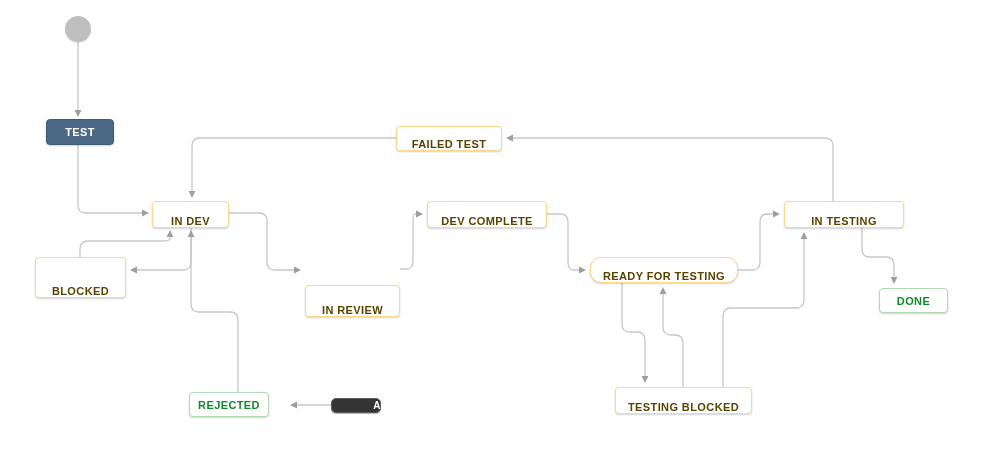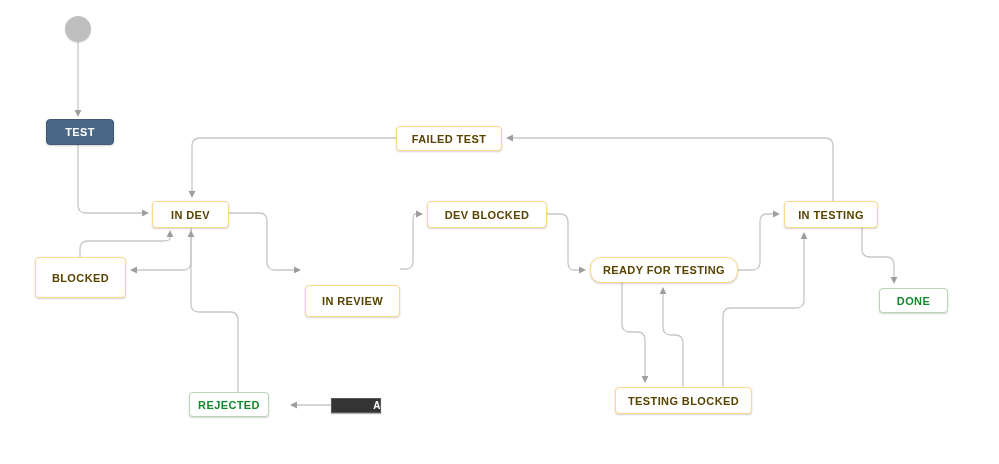--- a/index.html
+++ b/index.html
@@ -8,30 +8,30 @@
     overflow:hidden;font-family:"Liberation Sans",sans-serif;
   }
   svg.edges{position:absolute;left:0;top:0;width:999px;height:464px;}
   .node{
     position:absolute;display:flex;align-items:center;justify-content:center;
     border-radius:4px;font-weight:700;font-size:11px;letter-spacing:.4px;
     box-sizing:border-box;box-shadow:0 1px 2px rgba(0,0,0,.18);
     white-space:nowrap;cursor:default;
   }
   .cat-new{background:var(--new-bg);color:var(--new-text);border:1px solid var(--new-border);}
-  .cat-indeterminate{background:var(--inprog-bg);color:var(--inprog-text);border:1px solid var(--inprog-border);}
+  .cat-indeterminate{background:var(--inprog-bg);color:var(--inprog-text);border:1px solid var(--inprog-border);align-items:flex-end;}
   .cat-done{background:var(--done-bg);color:var(--done-text);border:1px solid var(--done-border);}
   .start-node{
     position:absolute;border-radius:50%;background:var(--start-fill);
     box-shadow:0 1px 1px rgba(0,0,0,.12);
   }
   .all-badge{
     position:absolute;display:flex;align-items:center;justify-content:center;
     background:var(--badge-bg);color:var(--badge-text);
-    font-size:10px;font-weight:700;border-radius:0;letter-spacing:.2px;
+    font-size:10px;font-weight:700;border-radius:5px;letter-spacing:.2px;
     box-shadow:0 1px 1px rgba(0,0,0,.3);box-sizing:border-box;
     border:1px solid #5a5a5a;
     padding-left:48px;
   }
 </style>
 </head>
 <body>
 
 <div class="canvas">
   <svg class="edges" id="edges" xmlns="http://www.w3.org/2000/svg" viewBox="0 0 999 464">
@@ -78,26 +78,26 @@
       <div class="node cat-indeterminate" style="left: 35px; top: 257px; width: 91px; height: 41px;">
         <span>BLOCKED</span>
       </div>
       <div class="node cat-indeterminate" style="left: 396px; top: 126px; width: 106px; height: 25px;">
         <span>FAILED TEST</span>
       </div>
       <div class="node cat-indeterminate" style="left: 305px; top: 257px; width: 95px; height: 32px; margin-top: 28px;">
         <span>IN REVIEW</span>
       </div>
       <div class="node cat-indeterminate" style="left: 427px; top: 201px; width: 120px; height: 27px;">
-        <span>DEV BLOCKED</span>
+        <span>DEV COMPLETE</span>
       </div>
       <div class="node cat-indeterminate" style="left: 590px; top: 257px; width: 148px; height: 26px; border-radius: 11px;">
         <span>READY FOR TESTING</span>
       </div>
-      <div class="node cat-indeterminate" style="left: 784px; top: 201px; width: 94px; height: 27px;">
+      <div class="node cat-indeterminate" style="left: 784px; top: 201px; width: 120px; height: 27px;">
         <span>IN TESTING</span>
       </div>
       <div class="node cat-indeterminate" style="left: 615px; top: 387px; width: 137px; height: 27px;">
         <span>TESTING BLOCKED</span>
       </div>
       <div class="node cat-done" style="left: 189px; top: 392px; width: 80px; height: 25px;">
         <span>REJECTED</span>
       </div>
       <div class="node cat-done" style="left: 879px; top: 288px; width: 69px; height: 25px;">
         <span>DONE</span>

